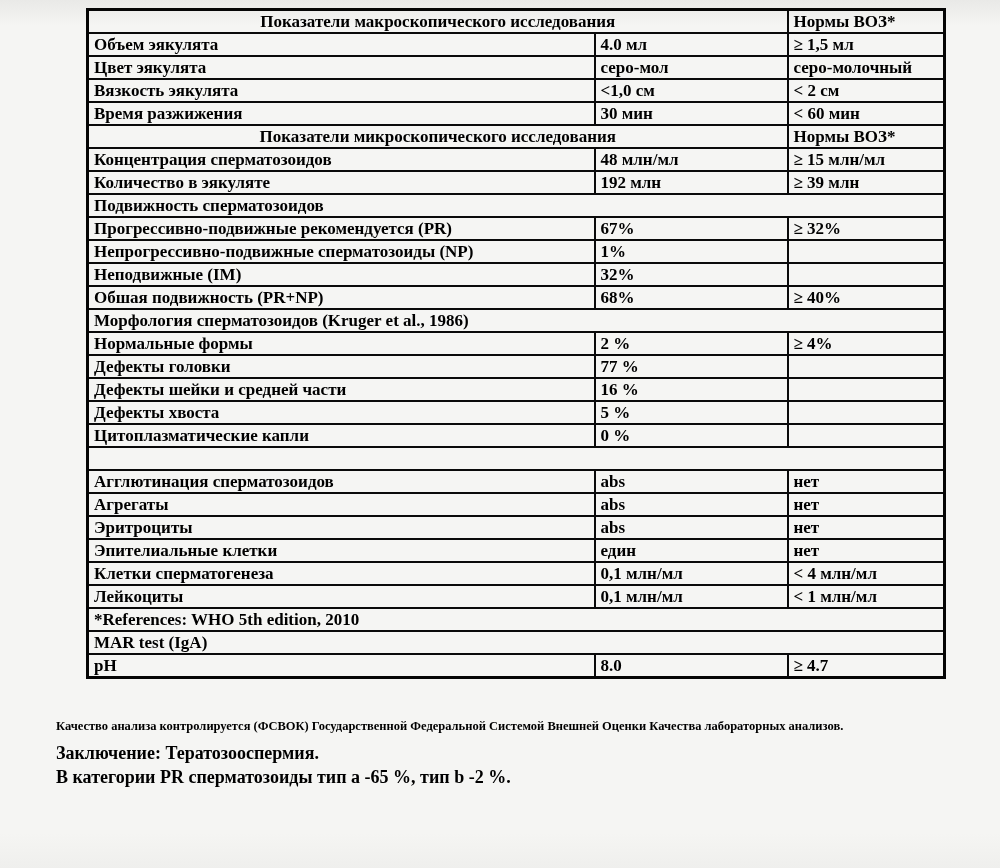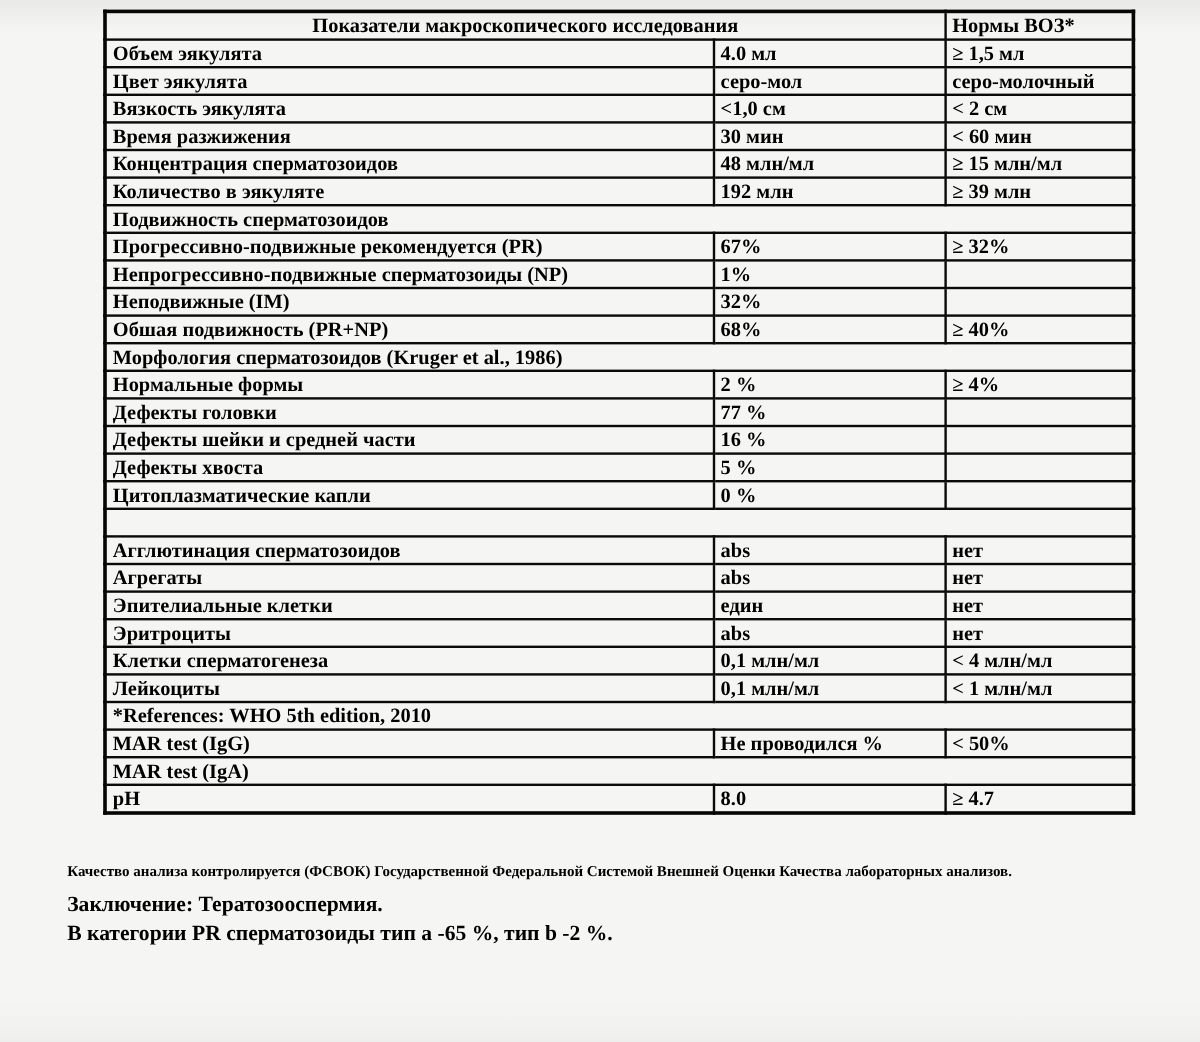--- a/index.html
+++ b/index.html
@@ -73,20 +73,24 @@
           <td>Вязкость эякулята</td>
           <td>&lt;1,0 см</td>
           <td>&lt; 2 см</td>
         </tr>
         <tr>
           <td>Время разжижения</td>
           <td>30 мин</td>
           <td>&lt; 60 мин</td>
         </tr>
         <tr>
+          <td class="center" colspan="2">Показатели микроскопического исследования</td>
+          <td>Нормы ВОЗ*</td>
+        </tr>
+        <tr>
           <td>Концентрация сперматозоидов</td>
           <td>48 млн/мл</td>
           <td>≥ 15 млн/мл</td>
         </tr>
         <tr>
           <td>Количество в эякуляте</td>
           <td>192  млн</td>
           <td>≥ 39 млн</td>
         </tr>
         <tr>
@@ -147,46 +151,41 @@
           <td>Агглютинация сперматозоидов</td>
           <td>abs</td>
           <td>нет</td>
         </tr>
         <tr>
           <td>Агрегаты</td>
           <td>abs</td>
           <td>нет</td>
         </tr>
         <tr>
+          <td>Эритроциты</td>
+          <td>abs</td>
+          <td>нет</td>
+        </tr>
+        <tr>
           <td>Эпителиальные клетки</td>
           <td>един</td>
-          <td>нет</td>
-        </tr>
-        <tr>
-          <td>Эритроциты</td>
-          <td>abs</td>
           <td>нет</td>
         </tr>
         <tr>
           <td>Клетки  сперматогенеза</td>
           <td>0,1 млн/мл</td>
           <td>&lt; 4 млн/мл</td>
         </tr>
         <tr>
           <td>Лейкоциты</td>
           <td>0,1 млн/мл</td>
           <td>&lt; 1 млн/мл</td>
         </tr>
         <tr>
           <td colspan="3">*References: WHO 5th edition, 2010</td>
-        </tr>
-        <tr>
-          <td>MAR test (IgG)</td>
-          <td>Не проводился %</td>
-          <td>&lt; 50%</td>
         </tr>
         <tr>
           <td colspan="3">MAR test (IgA)</td>
         </tr>
         <tr>
           <td>pH</td>
           <td>8.0</td>
           <td>≥ 4.7</td>
         </tr>
       </tbody>

